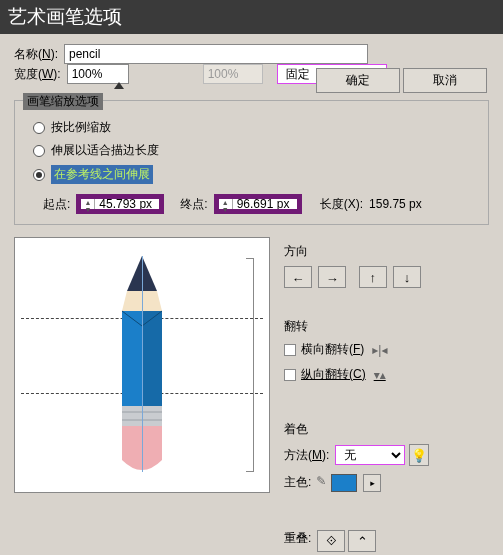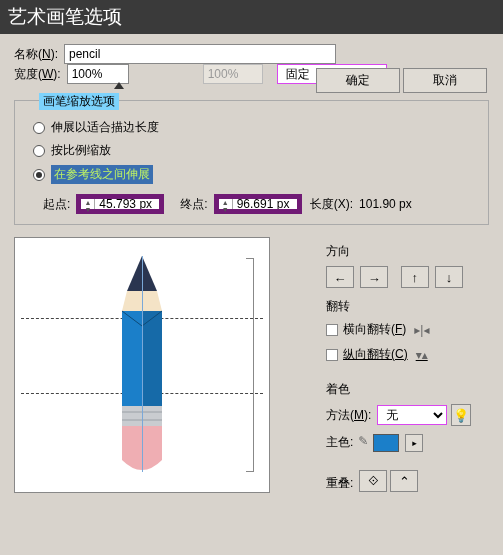--- a/index.html
+++ b/index.html
@@ -3,42 +3,42 @@
 <meta charset="utf-8">
 <style>
 *{box-sizing:border-box;font-family:"Microsoft YaHei","SimSun",sans-serif;font-size:12px;}
 body{margin:0;background:#d8d3cc;width:503px;height:555px;overflow:hidden;}
 .titlebar{background:#3a3a3a;color:#fff;padding:4px 8px;font-size:19px;}
 .content{padding:10px 14px;}
 .row{display:flex;align-items:center;}
 .label{white-space:nowrap;margin-right:6px;}
 .label u{text-decoration:underline;}
 input[type=text]{background:#fff;border:1px solid #888;padding:2px 4px;height:20px;}
-.name-input{width:272px;}
+.name-input{width:304px;}
 .width-box{display:flex;align-items:center;border:1px solid #888;background:#fff;height:20px;}
 .width-val{width:60px;border:none;padding:0 4px;}
 .width-pct{width:60px;color:#999;padding:0 4px;}
 .slider-mark{margin-left:100px;margin-top:-6px;margin-bottom:6px;}
 .tri{display:inline-block;border-left:5px solid transparent;border-right:5px solid transparent;border-bottom:7px solid #333;}
 select{background:#fff;border:1px solid #d946ef;height:20px;width:110px;padding:0 4px;}
 .btn{display:inline-block;background:#e0dcd5;border:1px solid #888;text-align:center;padding:3px 16px;width:84px;margin-bottom:6px;cursor:pointer;}
 .btncol{position:absolute;top:34px;right:16px;}
 .group{border:1px solid #aaa;margin:8px 0 12px;padding:12px 10px 10px;position:relative;}
-.group-title{position:absolute;top:-8px;left:24px;background:#7dd3fc;padding:0 4px;}
+.group-title{position:absolute;top:-8px;left:8px;background:#737373;padding:0 4px;}
 .radio-row{display:flex;align-items:center;margin:6px 0 6px 8px;}
 .radio{width:12px;height:12px;border:1px solid #555;border-radius:50%;margin-right:6px;display:flex;align-items:center;justify-content:center;background:#fff;}
 .radio.checked::after{content:"";width:6px;height:6px;background:#333;border-radius:50%;}
 .pt-row{display:flex;align-items:center;gap:6px;margin:10px 0 0 18px;}
 .spin{display:flex;border:5px solid #701a75;background:#fff;height:20px;}
 .spinbtn{width:14px;display:flex;flex-direction:column;border-right:1px solid #aaa;}
 .spinbtn span{flex:1;display:flex;align-items:center;justify-content:center;font-size:7px;color:#555;cursor:pointer;}
 .spin input{border:none;width:64px;padding:0 4px;}
 .lower{display:flex;gap:14px;}
 .preview{width:256px;height:256px;border:1px solid #888;background:#fff;position:relative;}
-.right{flex:1;display:flex;flex-direction:column;gap:4px;margin-left:42px;}
+.right{flex:1;display:flex;flex-direction:column;gap:24px;}
 .sbtn{width:28px;height:22px;border:1px solid #888;background:#e0dcd5;display:inline-flex;align-items:center;justify-content:center;cursor:pointer;margin-right:3px;font-size:13px;}
 .chk{width:12px;height:12px;border:1px solid #888;background:#fff;display:inline-block;margin-right:5px;vertical-align:middle;}
 .swatch{width:26px;height:18px;background:#1b7fc9;border:1px solid #555;display:inline-block;vertical-align:middle;}
 .eyed{display:inline-block;vertical-align:middle;color:#666;margin:0 5px;}
 .sec{margin-top:6px;}
 .sec-title{margin-bottom:6px;}
 .pencil{position:absolute;left:50%;top:18px;transform:translateX(-50%);}
 .dash{position:absolute;left:6px;right:6px;border-top:1px dashed #444;}
 .bracket{position:absolute;right:15px;top:20px;bottom:20px;width:8px;border:1px solid #888;border-left:none;}
 .content{position:relative;}
@@ -65,25 +65,25 @@
 
   <div class="btncol">
     <div class="btn">确定</div>
     <div class="btn">取消</div>
   </div>
 
   <div class="group">
     <div class="group-title">画笔缩放选项</div>
     <div class="radio-row">
         <span class="radio"></span>
-        <span>伸展以适合描边长度</span>
+        <span>按比例缩放</span>
       </div>
     <div class="radio-row">
         <span class="radio"></span>
-        <span>按比例缩放</span>
+        <span>伸展以适合描边长度</span>
       </div>
     <div class="radio-row">
         <span class="radio checked"></span>
         <span style="background:#3a6fb0;color:#bef264;padding:1px 3px;">在参考线之间伸展</span>
       </div>
     <div class="pt-row">
       <span>起点:</span>
       <div class="spin">
           <div class="spinbtn">
             <span>▲</span>
@@ -92,22 +92,22 @@
           <input value="45.793 px" style="">
         </div>
       <span style="margin-left:10px;">终点:</span>
       <div class="spin">
           <div class="spinbtn">
             <span>▲</span>
             <span>▼</span>
           </div>
           <input value="96.691 px" style="">
         </div>
-      <span style="margin-left:2px;">长度(X):</span>
-      <span>101.90 px</span>
+      <span style="margin-left:12px;">长度(X):</span>
+      <span>159.75 px</span>
     </div>
   </div>
 
   <div class="lower">
     <div class="preview">
       <div class="dash" style="top:80px;"></div>
       <div class="dash" style="top:155px;"></div>
       <div class="bracket"></div>
       <svg class="pencil" width="50" height="220" viewBox="0 0 50 220">
         <polygon points="25,0 40,35 10,35" fill="#2a3550"></polygon>
@@ -154,20 +154,20 @@
           <select style="width:70px;margin-left:6px;"><option>无</option></select>
           <span class="sbtn" style="margin-left:4px;width:20px;">💡</span>
         </div>
         <div style="display:flex;align-items:flex-start;margin:8px 0;">
           <span>主色:</span>
           <span class="eyed">✎</span>
           <span class="swatch"></span>
           <span class="sbtn" style="margin-left:6px;width:18px;height:18px;font-size:9px;">▸</span>
         </div>
       </div>
-      <div class="sec" style="display:flex;align-items:flex-end;">
+      <div class="sec" style="display:flex;align-items:flex-start;">
         <span>重叠:</span>
         <span class="sbtn" style="margin-left:6px;">⟐</span>
         <span class="sbtn">⌃</span>
       </div>
     </div>
   </div>
 </div>
 
 </body></html>

